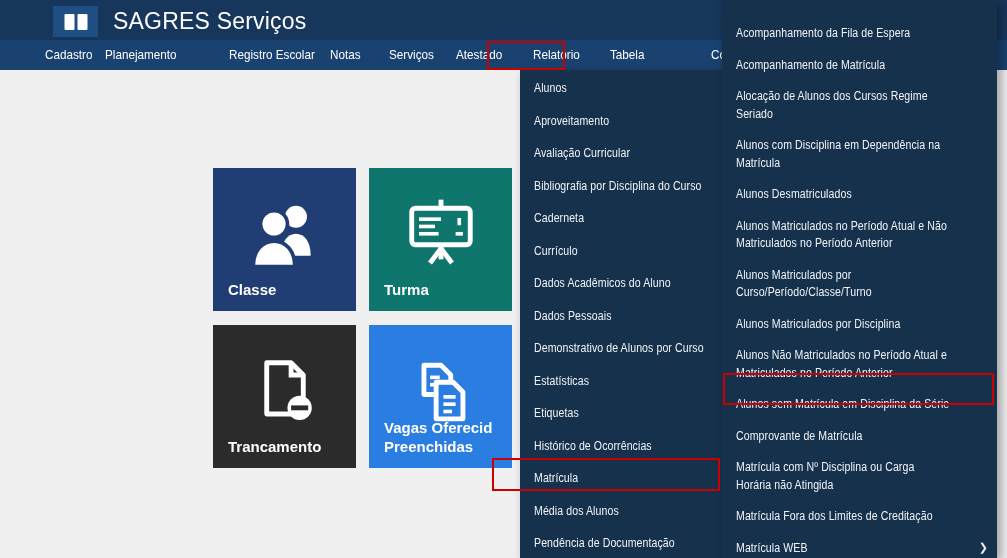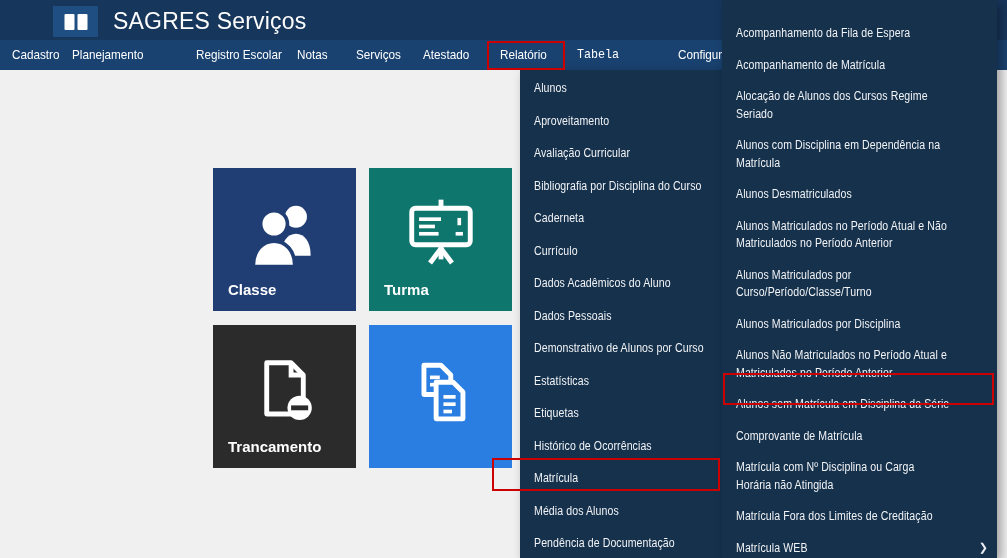--- a/index.html
+++ b/index.html
@@ -21,36 +21,36 @@
     background:#1f4e82; display:flex; align-items:center; justify-content:center;
   }
   .app-title{
     position:absolute; left:113px; top:6px; height:30px; line-height:30px;
     font-size:23px; font-weight:400; color:#fdfdfd; letter-spacing:0.2px;
     white-space:nowrap;
   }
   
   .menubar{
     position:absolute; left:0; top:40px; width:1007px; height:30px;
-    background:#1a4270; z-index:2;
+    background:#1a4270; z-index:2;padding-left:33px;
   }
   .menubar ul{ list-style:none; position:relative; height:30px; }
   .menubar li{
     position:absolute; top:0; height:30px; line-height:30px;
     font-size:13px; color:#ffffff; cursor:default; white-space:nowrap;
   }
   .menubar li .mi-label{ display:inline-block; transform:scaleX(.9); transform-origin:0 50%; }
   .menubar li:nth-of-type(1){ left:12px; }
   .menubar li:nth-of-type(2){ left:72px; }
   .menubar li:nth-of-type(3){ left:196px; }
   .menubar li:nth-of-type(4){ left:297px; }
   .menubar li:nth-of-type(5){ left:356px; }
   .menubar li:nth-of-type(6){ left:423px; }
   .menubar li:nth-of-type(7){ left:500px; }
-  .menubar li:nth-of-type(8){ left:577px;font-family:Liberation Mono, monospace; }
+  .menubar li:nth-of-type(8){ left:577px; }
   .menubar li:nth-of-type(9){ left:634px;margin-left:44px; }
   
   .tile{
     position:absolute; width:143px; height:143px; z-index:1;
     color:#ffffff; cursor:pointer;
   }
   .tile .tile-icon{ position:absolute; left:0; right:0; top:28px; display:flex; justify-content:center; }
   .tile .tile-label{
     position:absolute; left:15px; bottom:12px; font-size:15px; line-height:19px;
     white-space:pre-line;
@@ -213,20 +213,22 @@
           <path d="M23 26h8"></path>
         </g>
       <path d="M28 24h14l8 8v22H28z" stroke-linejoin="round" fill="#2a7de1"></path>
       <g stroke-width="3">
           <path d="M34 36h10"></path>
           <path d="M34 42h10"></path>
           <path d="M34 48h7"></path>
         </g>
     </svg>
   </div>
+  <div class="tile-label">Vagas Oferecid
+Preenchidas</div>
 </div>
 
 <div class="edge-strip" style="background: rgb(20, 24, 29);"></div>
 <div class="edge-strip" style="background: rgb(29, 74, 116);"></div>
 <div class="edge-strip" style="background: rgb(0, 164, 82);"></div>
 <div class="edge-strip" style="background: rgb(10, 156, 149);"></div>
 
 <div class="menu-panel panel-relatorio">
   <ul>
 

